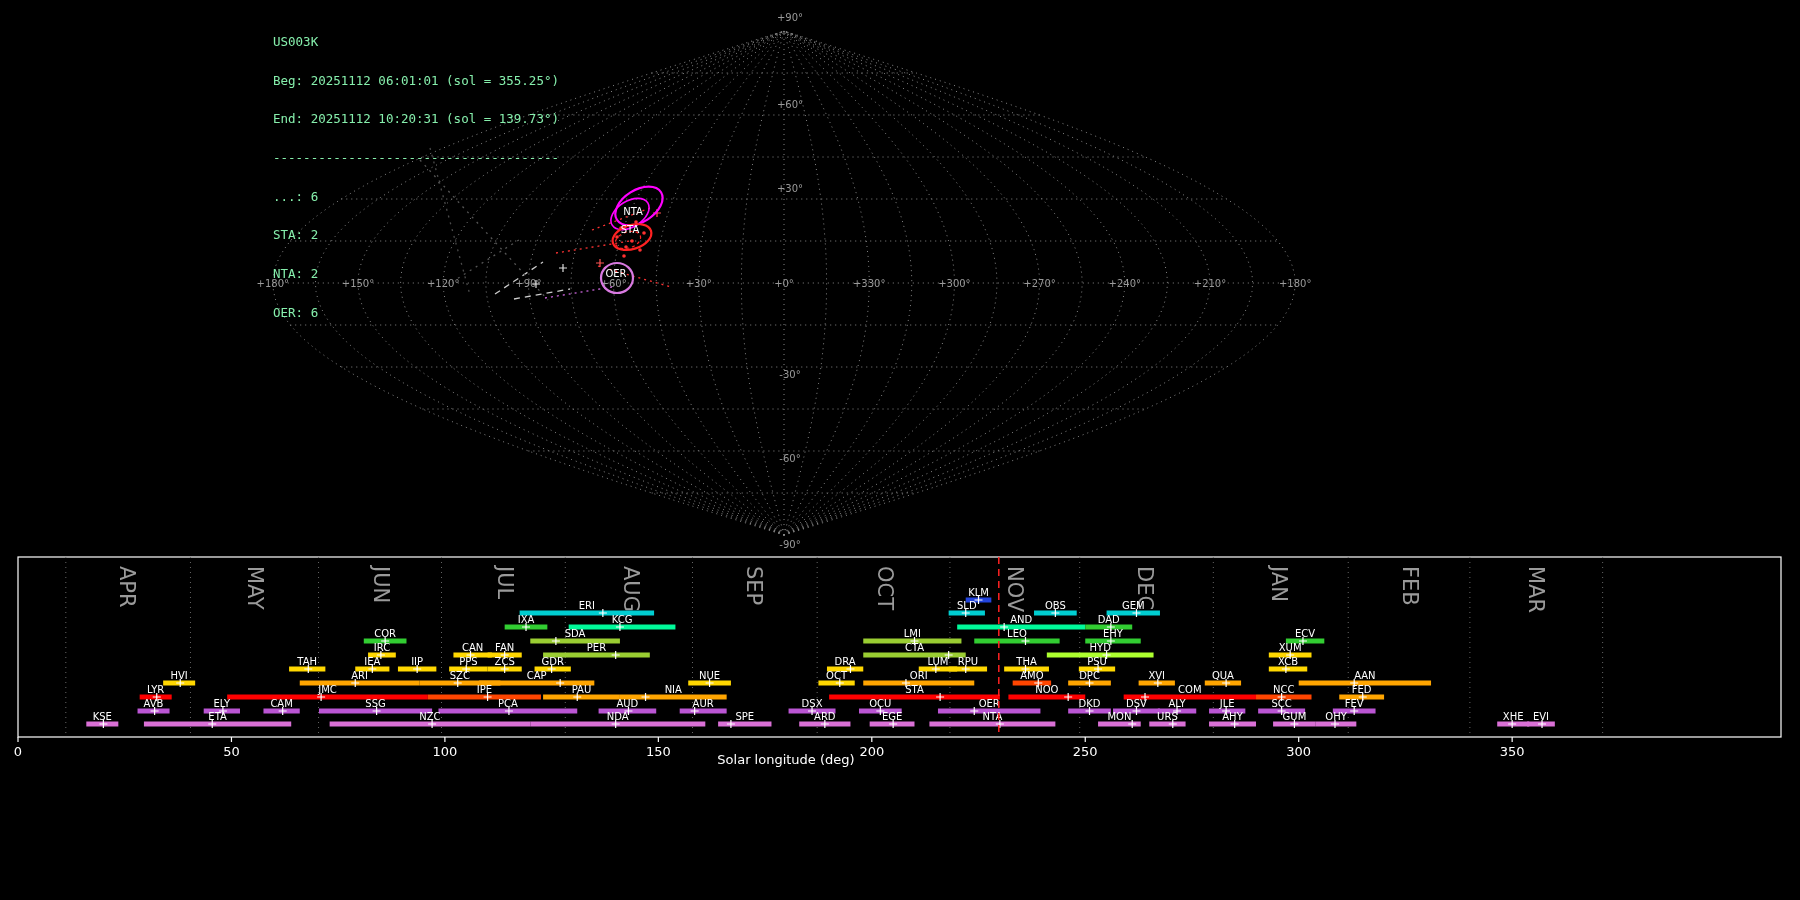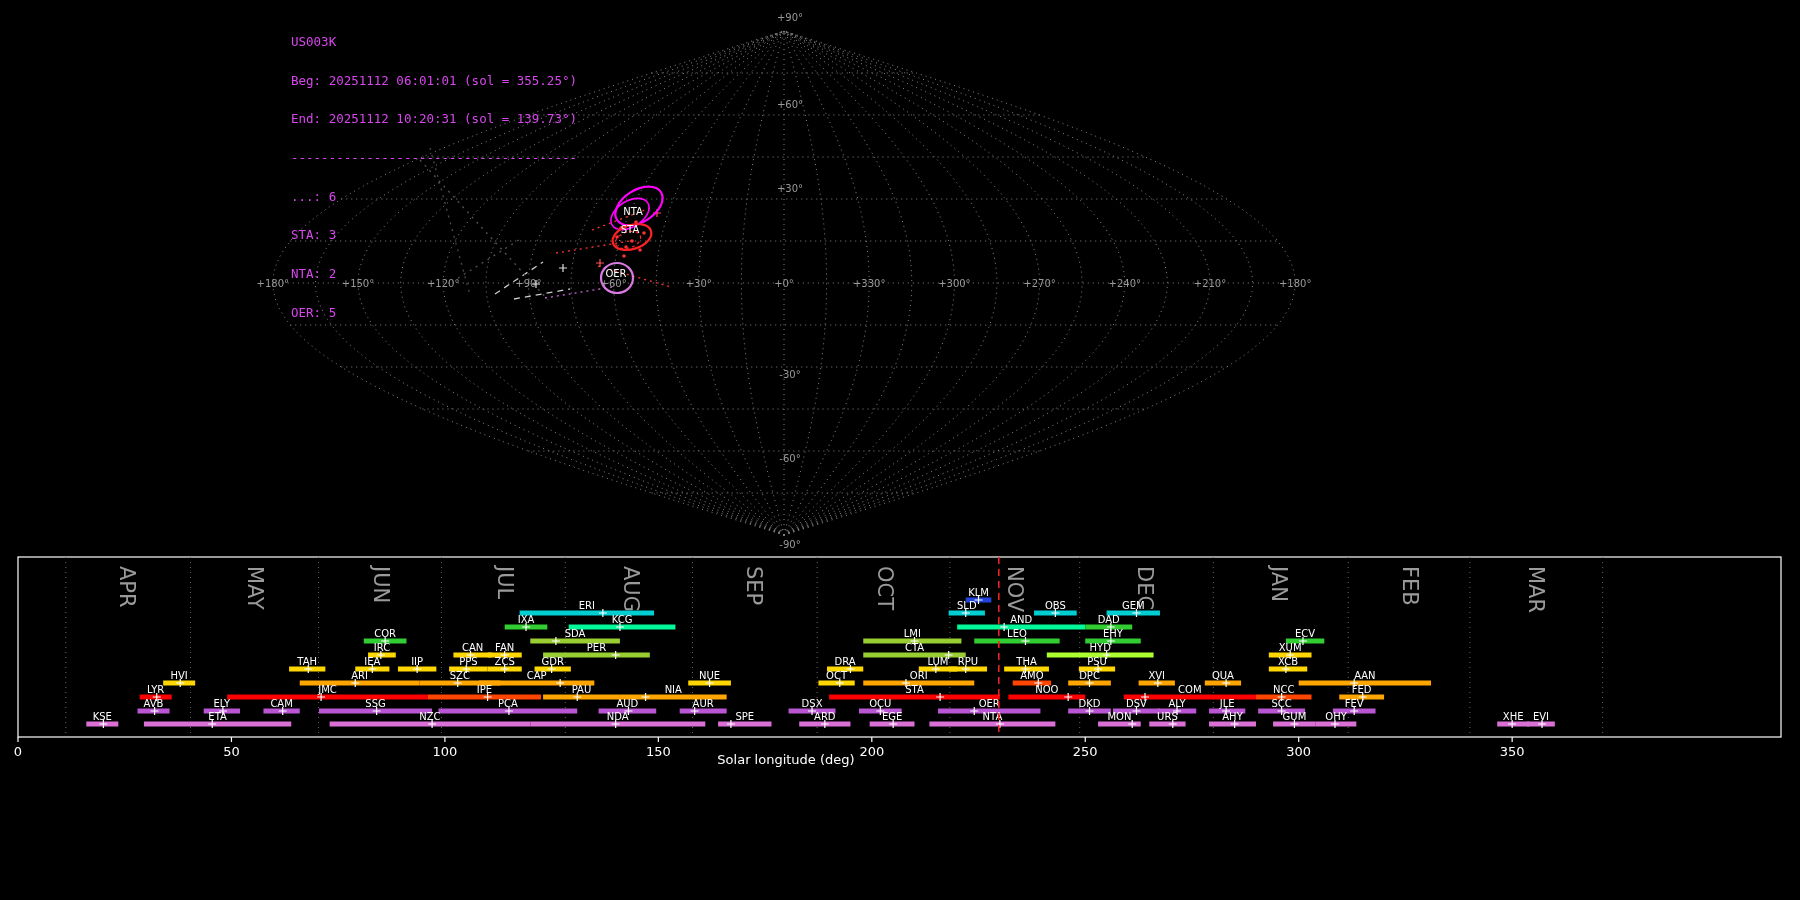--- a/index.html
+++ b/index.html
@@ -1,18 +1,18 @@
 <!DOCTYPE html>
 <html><head>
 <meta charset="utf-8">
 <style>
   html,body{margin:0;padding:0;background:#000;}
   #stage{position:relative;width:1800px;height:900px;background:#000;overflow:hidden;}
   #plot{position:absolute;left:0;top:0;}
-  #hdr{position:absolute;left:291px;top:10px;color:#d946ef;font:12.5px/12.9px "DejaVu Sans Mono", monospace;white-space:pre;}
+  #hdr{position:absolute;left:273px;top:10px;color:#86efac;font:12.5px/12.9px "DejaVu Sans Mono", monospace;white-space:pre;}
   .grid{fill:none;stroke:#878787;stroke-width:1;stroke-dasharray:1,4;}
   .maplbl{fill:#9a9a9a;font:10px "DejaVu Sans", sans-serif;}
   .showerlbl{fill:#fff;font:10px "DejaVu Sans", sans-serif;}
   .monthlbl{fill:#9a9a9a;font:21px "DejaVu Sans", sans-serif;}
   .ticklbl{fill:#fff;font:13px "DejaVu Sans", sans-serif;}
   .barlbl{fill:#fff;font:10px "DejaVu Sans", sans-serif;}
   .axislabel{fill:#fff;font:13px "DejaVu Sans", sans-serif;}
 </style>
 </head>
 <body>
@@ -413,17 +413,17 @@
       </g>
     <text class="axislabel" x="786" y="764" text-anchor="middle">Solar longitude (deg)</text>
   </svg>
 
   <div id="hdr">
     <div>US003K</div>
     <div>Beg: 20251112 06:01:01 (sol = 355.25°)</div>
     <div>End: 20251112 10:20:31 (sol = 139.73°)</div>
     <div>--------------------------------------</div>
     <div>...: 6</div>
-    <div>STA: 3</div>
+    <div>STA: 2</div>
     <div>NTA: 2</div>
-    <div>OER: 5</div>
+    <div>OER: 6</div>
   </div>
 </div>
 
 </body></html>

